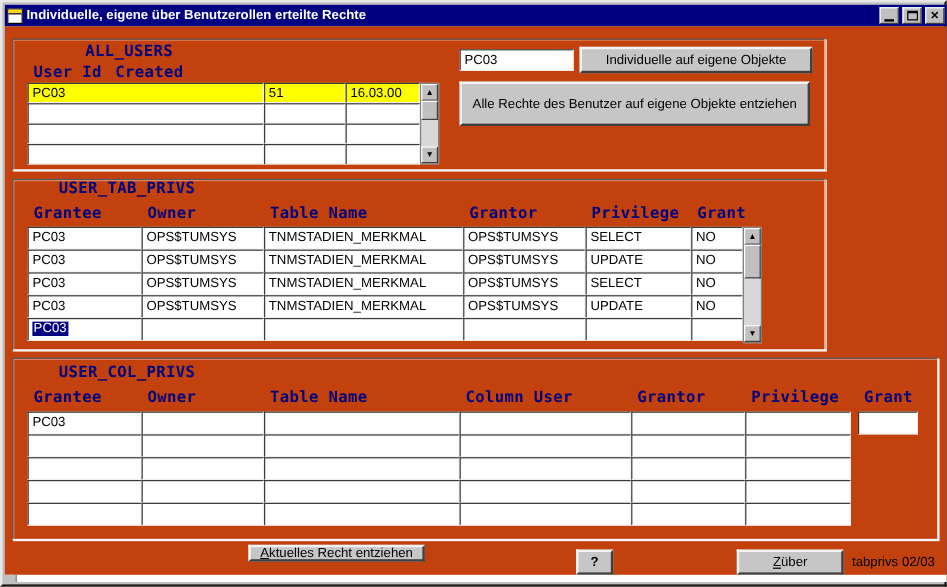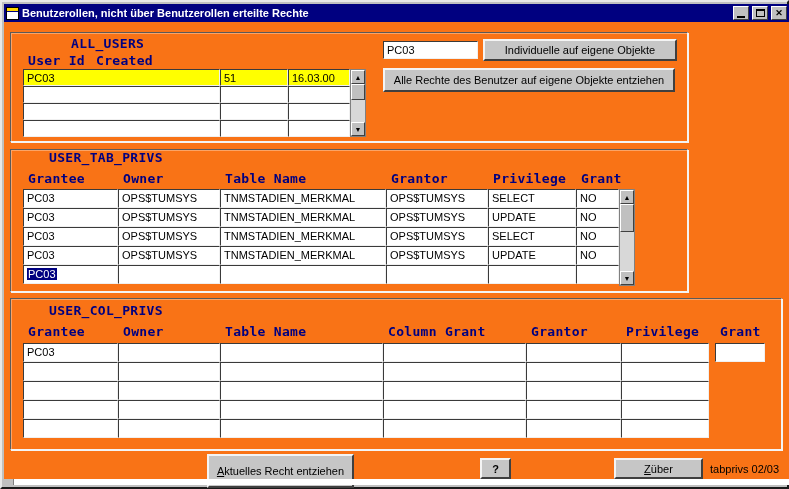--- a/index.html
+++ b/index.html
@@ -10,21 +10,21 @@
   .titlebar { position:absolute; left:2px; top:2px; width:785px; height:18px; background:#000080;
               display:flex; align-items:center; gap:3px; padding:0 2px; }
   .title-text { color:#fff; font-weight:bold; font-size:11px; flex:1; white-space:nowrap; overflow:hidden; }
   .win-btn { width:16px; height:14px; background:#c0c0c0; border:1px solid; border-color:#fff #404040 #404040 #fff;
              display:flex; align-items:center; justify-content:center; font-size:9px; font-weight:bold; color:#000; }
   .glyph-min { width:8px; height:2px; background:#000; margin-top:8px; }
   .glyph-max { width:9px; height:8px; border:1px solid #000; border-top-width:2px; }
   .app-icon { width:13px; height:13px; background:#fff; border:1px solid #000; position:relative; flex:0 0 auto; }
   .app-icon-bar { position:absolute; left:0; top:0; right:0; height:4px; background:#ffd700; border-bottom:1px solid #000080; }
 
-  .canvas { position:absolute; left:2px; top:20px; width:785px; height:461px; background:#f97316; }
+  .canvas { position:absolute; left:2px; top:20px; width:785px; height:461px; background:#c2410c; }
   .bottom-strip { position:absolute; left:2px; bottom:2px; width:785px; height:6px; background:#fff; }
   .grip { position:absolute; left:0; bottom:0; width:10px; height:6px; background:#c0c0c0; border-right:1px solid #808080; }
 
   .groupbox { position:absolute; border:1px solid; border-color:#5a5a5a #f4f4f4 #f4f4f4 #5a5a5a;
               box-shadow:1px 1px 0 #f4f4f4, inset 1px 1px 0 rgba(255,255,255,.35); }
   .box-label, .hcell { font-family:"DejaVu Sans Mono",monospace; font-weight:bold; font-size:13px;
                        color:#000080; letter-spacing:.3px; white-space:nowrap; }
   .box-label { position:absolute; }
   .header-row { position:absolute; display:flex; }
   .hcell { padding-left:5px; }
@@ -57,21 +57,21 @@
 </style>
 </head>
 <body>
 
 <div class="frame">
 
   <div class="titlebar">
     <div class="app-icon">
       <div class="app-icon-bar"></div>
     </div>
-    <span class="title-text">Benutzerollen, nicht über Benutzerollen erteilte Rechte</span>
+    <span class="title-text">Individuelle, eigene über Benutzerollen erteilte Rechte</span>
     <div class="win-btn">
       <span class="glyph-min"></span>
     </div>
     <div class="win-btn">
       <span class="glyph-max"></span>
     </div>
     <div class="win-btn">
       <span>✕</span>
     </div>
   </div>
@@ -117,21 +117,21 @@
         <div class="sb-track"></div>
         <div class="sb-btn">
             <span>▼</span>
           </div>
       </div>
 
       <input class="input" style="left: 372px; top: 8px; width: 95px; height: 18px;" value="PC03">
       <button class="btn" style="left:472px;top:6px;width:194px;height:22px">
         <span>Individuelle auf eigene Objekte</span>
       </button>
-      <button class="btn" style="left:372px;top:35px;width:292px;height:24px">
+      <button class="btn" style="left:372px;top:35px;width:292px;height:37px">
         <span>Alle Rechte des Benutzer auf eigene Objekte entziehen</span>
       </button>
     </div>
 
     <div class="groupbox privs" style="left:6px;top:127px;width:678px;height:143px">
       <span class="box-label" style="left:38px;top:0">USER_TAB_PRIVS</span>
 
       <div class="header-row" style="left:12px;top:21px">
         <span class="hcell" style="width:95px">Grantee</span>
         <span class="hcell" style="width:102px">Owner</span>
@@ -198,21 +198,21 @@
       </div>
     </div>
 
     <div class="groupbox privs" style="left:6px;top:276px;width:772px;height:152px">
       <span class="box-label" style="left:38px;top:4px">USER_COL_PRIVS</span>
 
       <div class="header-row" style="left:12px;top:25px">
         <span class="hcell" style="width:95px">Grantee</span>
         <span class="hcell" style="width:102px">Owner</span>
         <span class="hcell" style="width:163px">Table Name</span>
-        <span class="hcell" style="width:143px">Column Grant</span>
+        <span class="hcell" style="width:143px">Column User</span>
         <span class="hcell" style="width:95px">Grantor</span>
         <span class="hcell" style="width:88px">Privilege</span>
         <span class="hcell" style="width:50px;margin-left:6px">Grant</span>
       </div>
 
       <div class="tbl" style="left:12px;top:44px">
         <div class="tr">
           <div class="cell" style="width:95px">PC03</div>
           <div class="cell" style="width:102px"></div>
           <div class="cell" style="width:163px"></div>
@@ -250,21 +250,21 @@
           <div class="cell" style="width:163px"></div>
           <div class="cell" style="width:143px"></div>
           <div class="cell" style="width:95px"></div>
           <div class="cell" style="width:88px"></div>
         </div>
       </div>
 
       <div class="cell" style="position:absolute;left:704px;top:44px;width:50px;height:19px"></div>
     </div>
 
-    <button class="btn" style="left:203px;top:432px;width:147px;height:34px">
+    <button class="btn" style="left:203px;top:432px;width:147px;height:14px">
       <span><u>A</u><span>ktuelles Recht entziehen</span></span>
     </button>
     <button class="btn" style="left:476px;top:436px;width:31px;height:21px;font-weight:bold">
       <span>?</span>
     </button>
     <button class="btn" style="left:610px;top:436px;width:89px;height:21px">
       <span><u>Z</u><span>über</span></span>
     </button>
     <span class="status-label" style="left:706px;top:441px">tabprivs 02/03</span>
 

